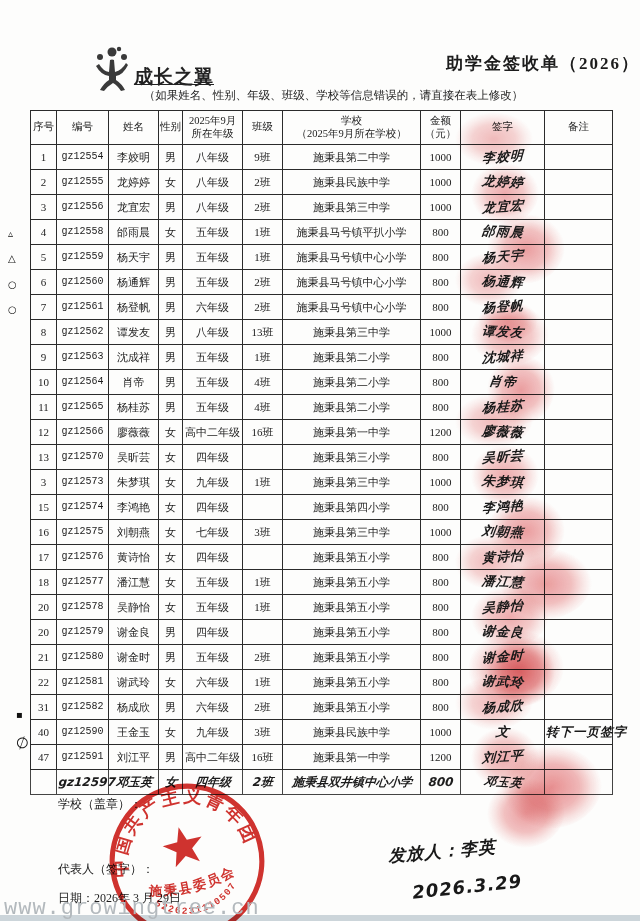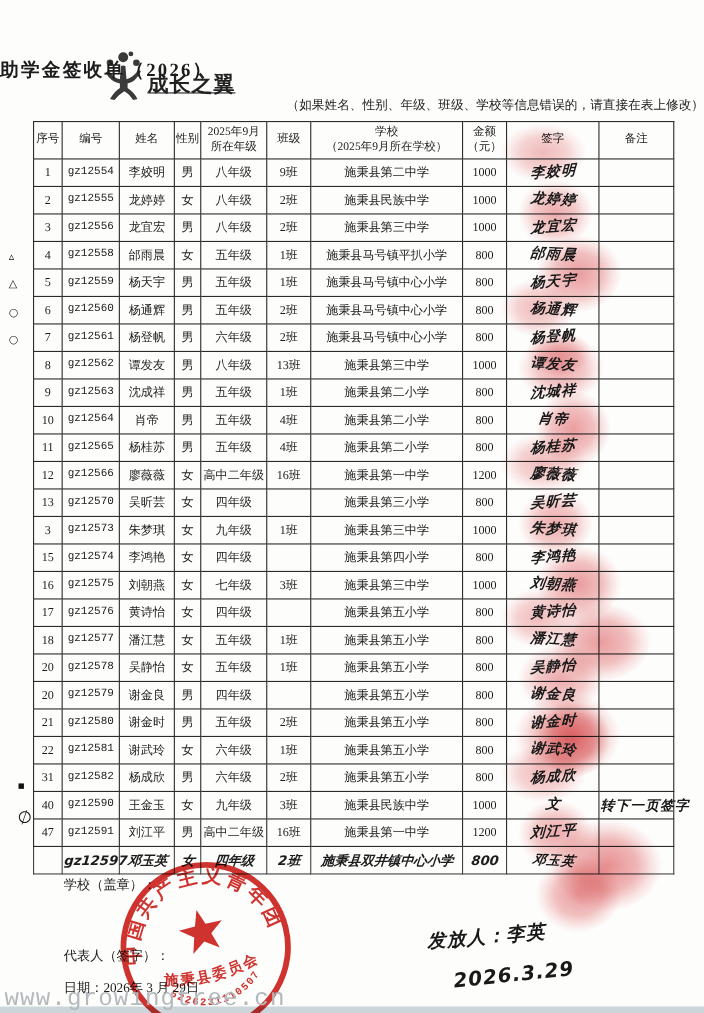--- a/index.html
+++ b/index.html
@@ -7,22 +7,22 @@
   #page {
     position:relative; width:640px; height:921px; margin:0 auto;
     background:#fdfdfc; overflow:hidden;
     font-family:"Liberation Serif","DejaVu Serif",serif;
     color:#1c1c1c;
   }
   
   .logo-wrap { position:absolute; left:92px; top:46px; display:flex; align-items:flex-end; }
   .logo-mark { width:40px; height:46px; position:relative; }
   .logo-text { font-weight:bold; font-size:19px; letter-spacing:1px; color:#222; margin-left:2px; margin-bottom:2px;text-decoration:underline; }
-  .title { position:absolute; left:0; right:0; top:52px; text-align:left; font-size:17px; font-weight:bold; letter-spacing:2px; }
-  .note  { position:absolute; left:16px; right:0; top:88px; text-align:right; font-size:11.5px;padding-left:11px; }
+  .title { position:absolute; left:0; right:0; top:52px; text-align:right; font-size:17px; font-weight:bold; letter-spacing:2px; }
+  .note  { position:absolute; left:16px; right:0; top:88px; text-align:center; font-size:11.5px;padding-left:11px; }
   
   table.sheet {
     position:absolute; left:30px; top:110px; width:582px;
     border-collapse:collapse; table-layout:fixed; font-size:11px;
   }
   table.sheet th, table.sheet td {
     border:1px solid #2b2b2b; text-align:center; vertical-align:middle;
     padding:1px 1px; overflow:visible; white-space:pre-line; line-height:1.15;
   }
   table.sheet thead th { height:34px; font-weight:normal; font-size:10.5px; }

